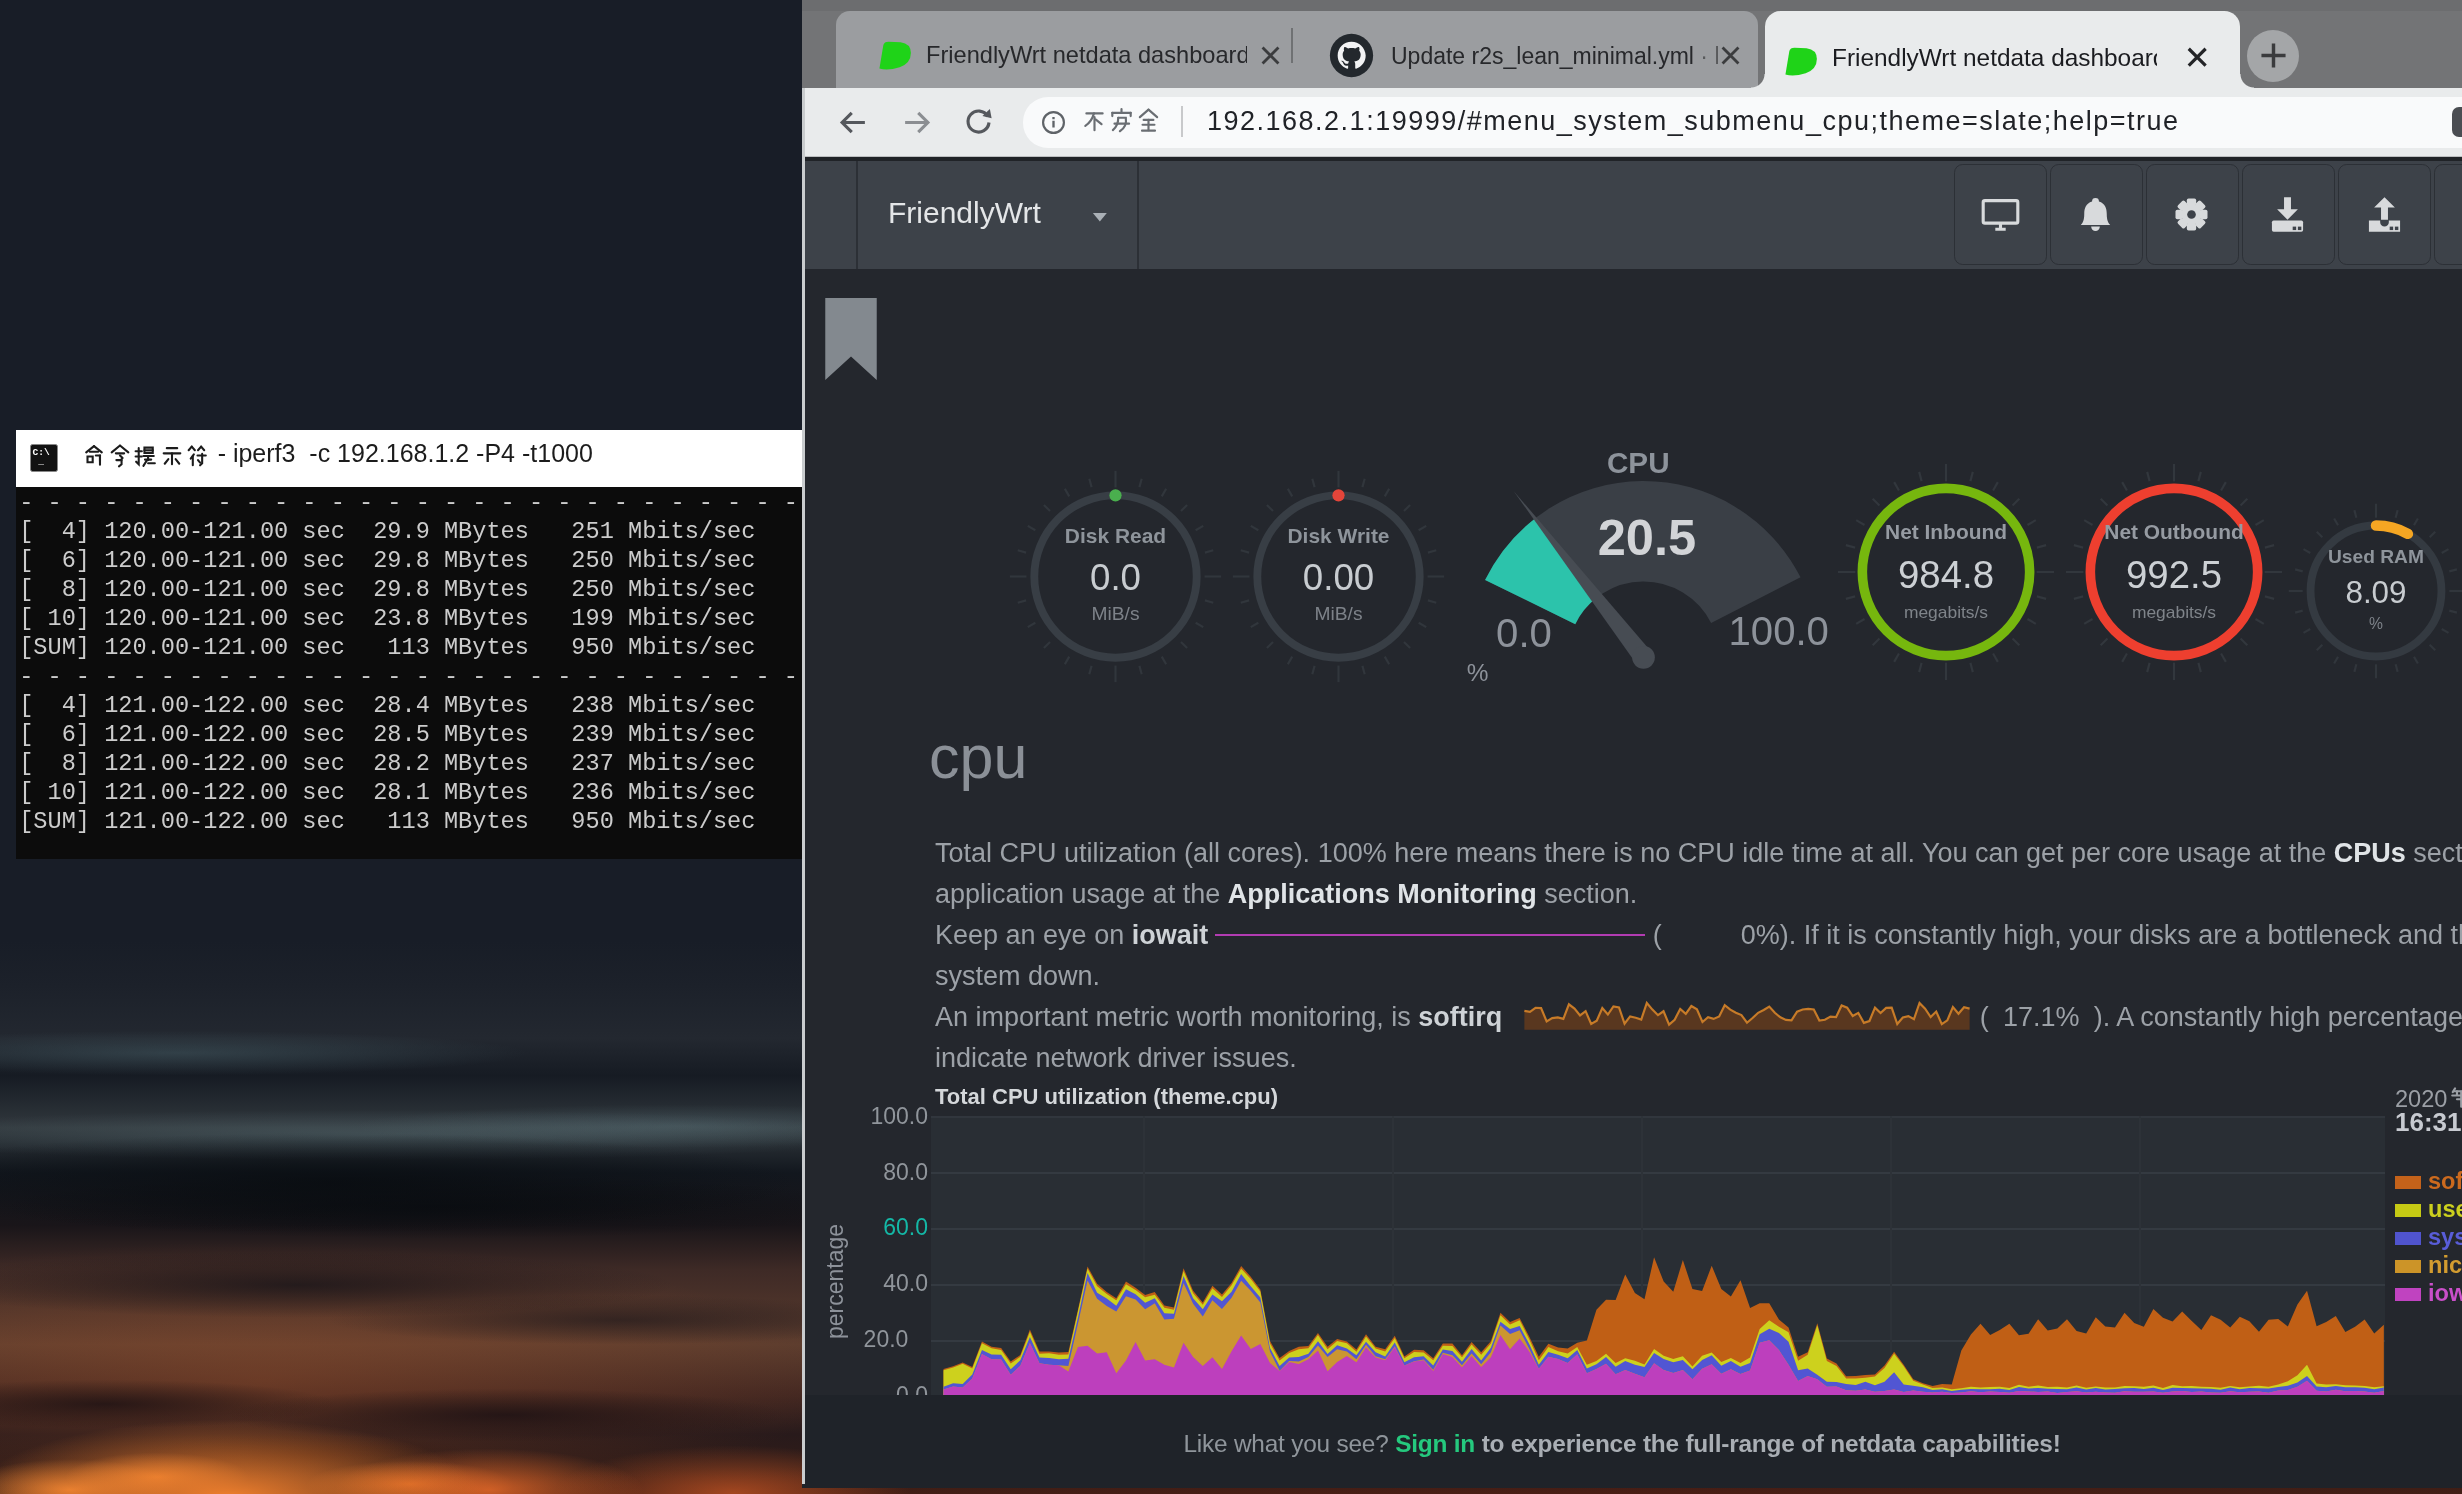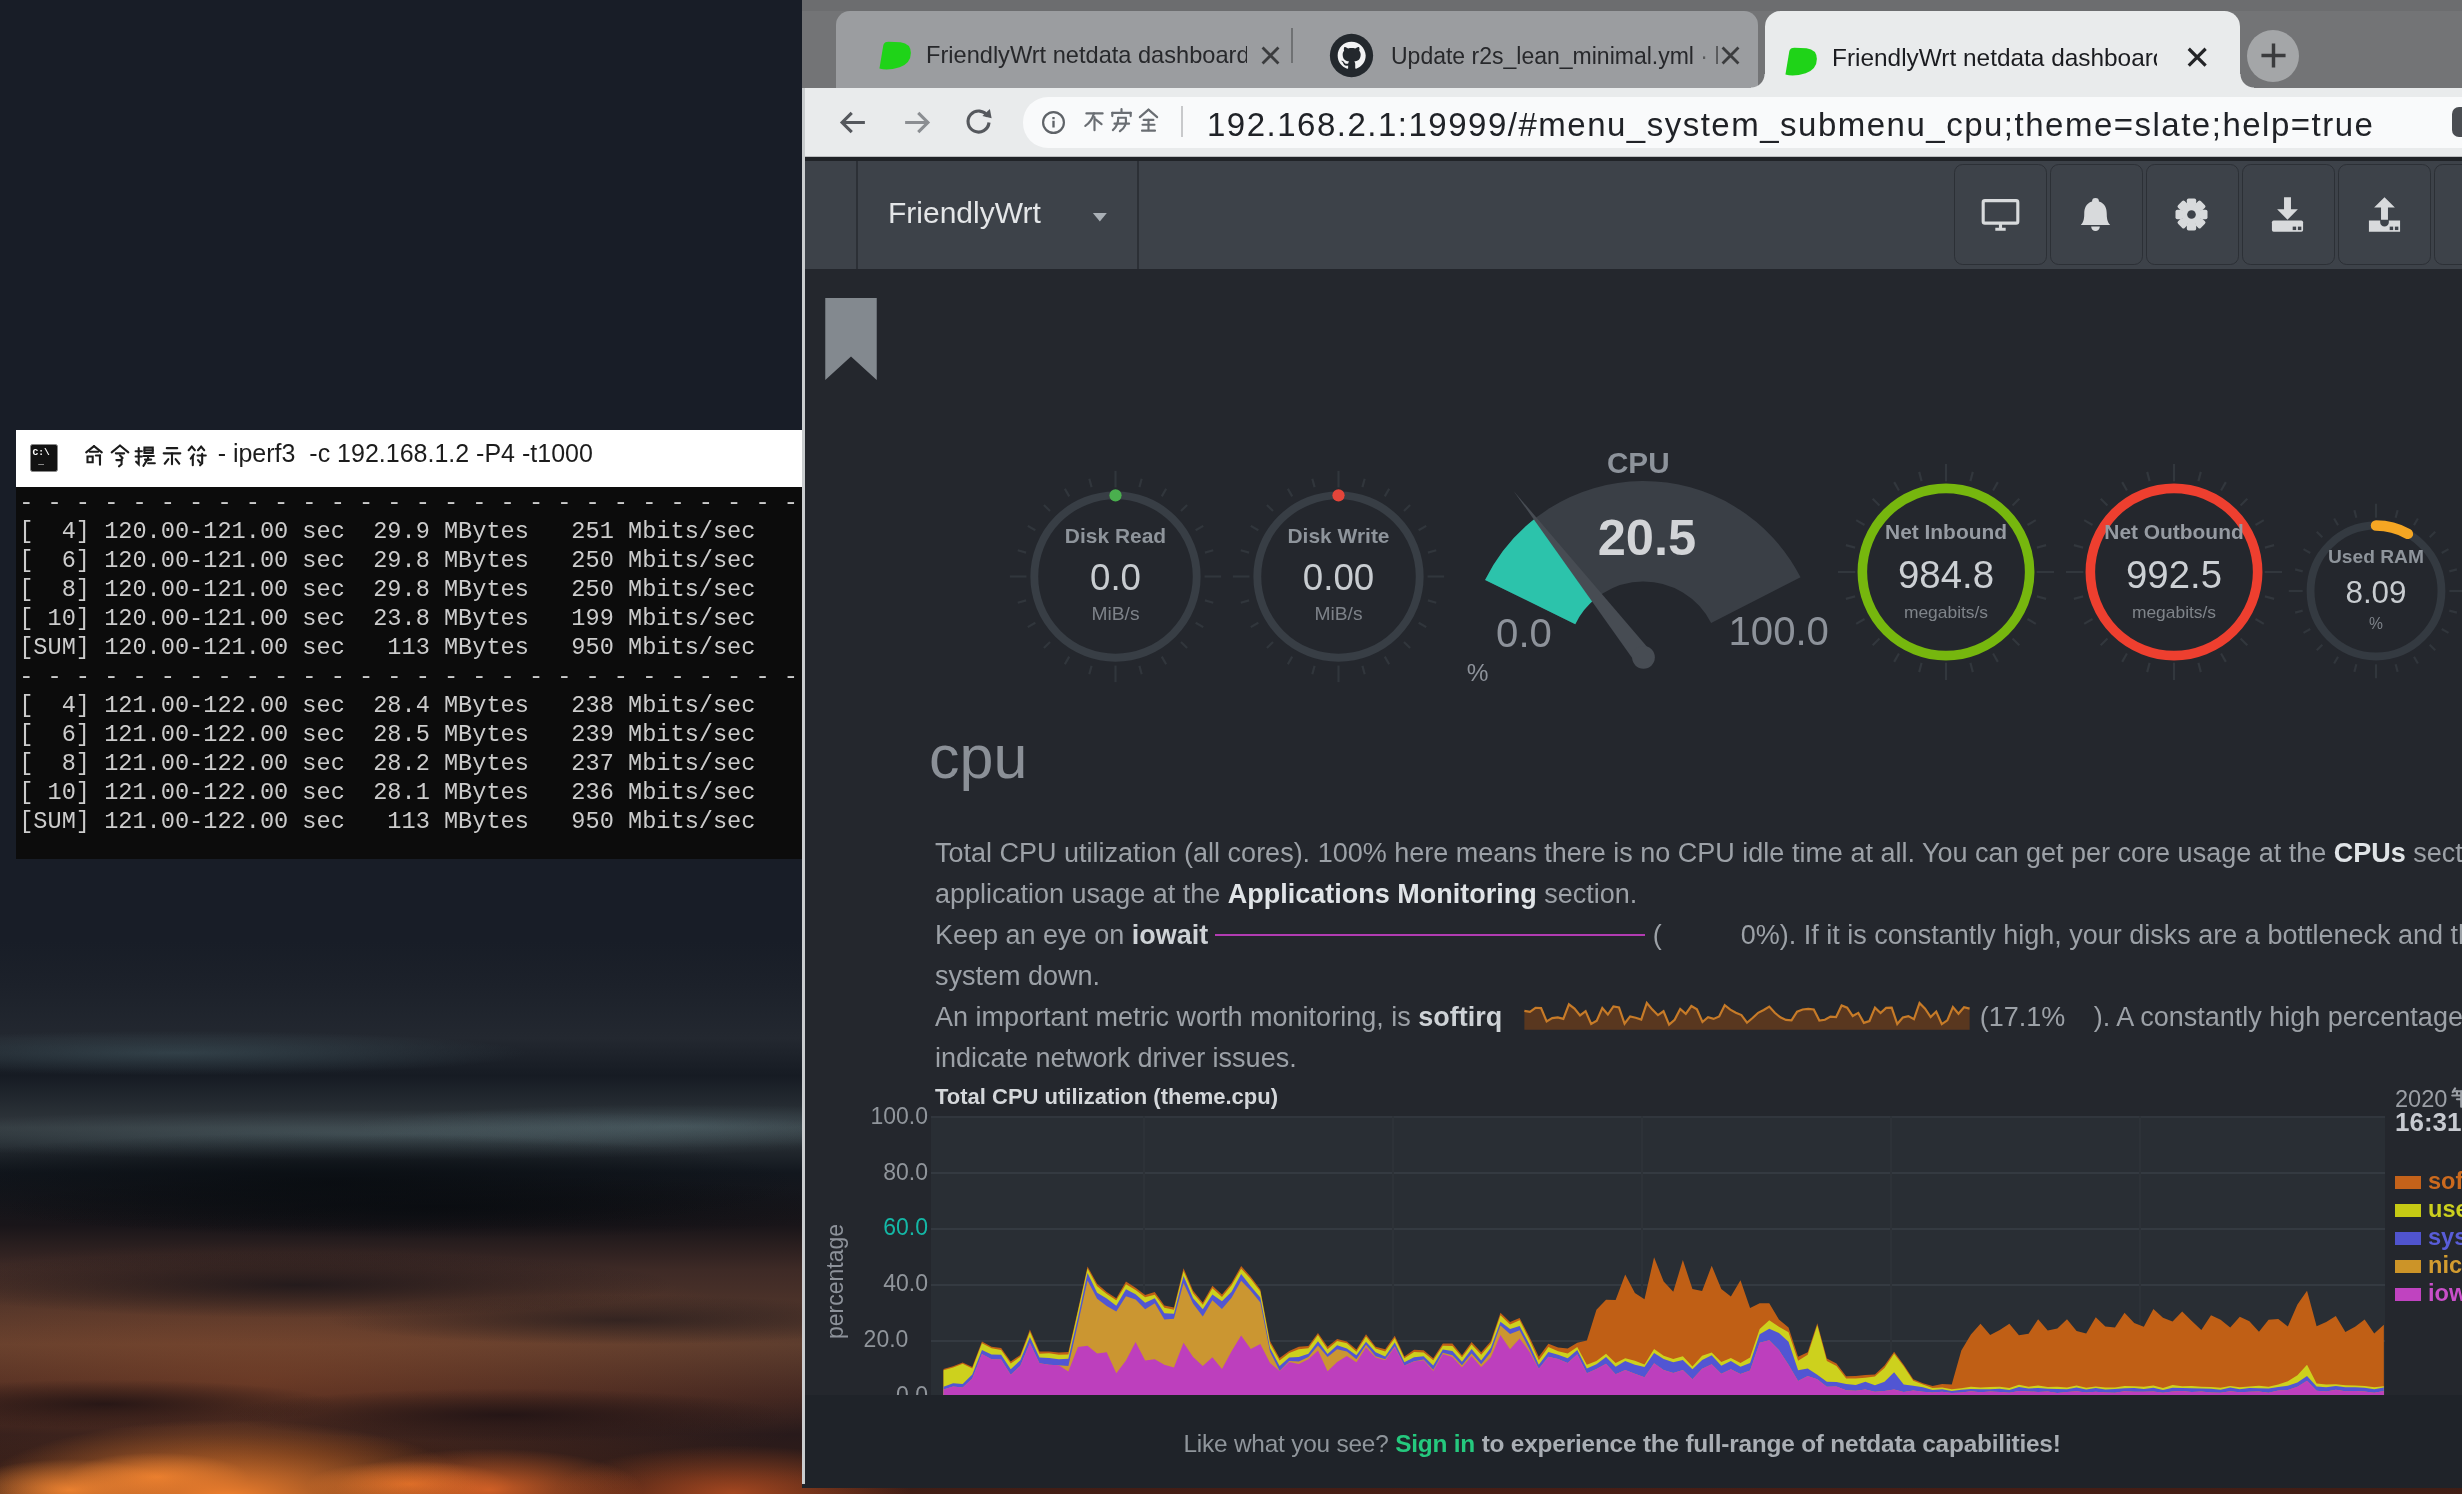--- a/index.html
+++ b/index.html
@@ -153,21 +153,21 @@
           <path d="M24,58 h54"></path>
         </svg><svg width="27" height="27" viewBox="0 0 100 100" style="vertical-align:0px" fill="none" stroke="#6a6e73" stroke-width="8" stroke-linecap="round">
           <path d="M50,6 L18,34"></path>
           <path d="M50,6 L82,34"></path>
           <path d="M32,44 h36"></path>
           <path d="M28,62 h44"></path>
           <path d="M50,44 v38"></path>
           <path d="M26,84 h48"></path>
         </svg></div>
       <div class="ab" style="left:379px;top:18.3px;width:1.7px;height:31px;background:#c8c9cb"></div>
-      <div class="ab" style="left:405px;top:18.3px;font-size:33px;color:#202227;white-space:nowrap;letter-spacing:1.5px">192.168.2.1:19999/#menu_system_submenu_cpu;theme=slate;help=true</div>
+      <div class="ab" style="left:405px;top:18.3px;font-size:27px;color:#202227;white-space:nowrap;letter-spacing:1.5px">192.168.2.1:19999/#menu_system_submenu_cpu;theme=slate;help=true</div>
       <div class="ab" style="left:1650px;top:19px;width:26px;height:30px;border-radius:7px;background:#4a4d52"></div>
     </div>
     <div class="ab" style="left:0;top:157px;width:1661px;height:1331px;background:#24272d;overflow:hidden">
       <div class="ab" style="left:0;top:0;width:1661px;height:3.5px;background:#202327"></div>
       <div class="ab" style="left:0;top:3.5px;width:1661px;height:108px;background:#3d4249">
         <div class="ab" style="left:54px;top:0;width:1.7px;height:108px;background:#2c3036"></div>
         <div class="ab" style="left:335px;top:0;width:1.7px;height:108px;background:#2c3036"></div>
         <div class="ab" style="left:86px;top:35px;font-size:30px;color:#e4e6e8;white-space:nowrap">FriendlyWrt</div>
         <svg class="ab" style="left:290px;top:51px" width="15.7" height="10.5" viewBox="0 0 18 12">
           <path d="M1,1 L9,11 L17,1 Z" fill="#aab0b6"></path>
@@ -375,21 +375,21 @@
         <text x="244" y="92" text-anchor="middle" font-size="34" font-weight="bold" fill="#8d939b">CPU</text>
         <text x="254" y="186" text-anchor="middle" font-size="58" font-weight="bold" fill="#d2d4d7">20.5</text>
         <text x="113" y="291" text-anchor="middle" font-size="46" fill="#8d929a">0.0</text>
         <text x="405" y="289" text-anchor="middle" font-size="46" fill="#8d929a">100.0</text>
         <text x="60" y="330" text-anchor="middle" font-size="28" fill="#8d929a">%</text>
       </svg>
       <div class="ab" style="left:127px;top:565px;font-size:61px;color:#8b9097">cpu</div>
       <div class="ab" style="left:133px;top:676px;width:1973px;font-size:27px;line-height:41px;color:#9ca1a7;white-space:nowrap">Total CPU utilization (all cores). 100% here means there is no CPU idle time at all. You can get per core usage at the <span style="font-weight:bold;color:#e0e4e7">CPUs</span> section and<br>application usage at the <span style="font-weight:bold;color:#e0e4e7">Applications Monitoring</span> section.<br>Keep an eye on <span style="font-weight:bold;color:#ced2d6">iowait</span><span style="display:inline-block;width:430px;height:0;border-bottom:2.6px solid #b23cb2;margin:0 0 7.9px 7px"></span> (<span style="display:inline-block;width:118px;text-align:right">0%</span>). If it is constantly high, your disks are a bottleneck and they slow your<br>system down.<br>An important metric worth monitoring, is <span style="font-weight:bold;color:#ced2d6">softirq</span><span style="display:inline-block;width:470px"></span><svg class="ab" style="left:586px;top:162px" width="452" height="40" viewBox="0 0 518 46">
           <polygon points="3,40 3.0,18.2 9.4,19.3 15.8,14.7 22.2,15.1 28.6,30.4 35.0,26.6 41.4,25.8 47.8,27.5 54.2,10.7 60.6,15.6 67.0,23.5 73.4,18.6 79.8,33.4 86.2,29.6 92.6,15.1 99.0,22.5 105.4,13.2 111.8,14.3 118.2,33.0 124.6,24.6 131.0,26.1 137.4,28.2 143.8,9.2 150.2,16.8 156.6,23.2 163.0,18.7 169.4,34.0 175.8,28.4 182.2,16.1 188.6,21.7 195.0,12.7 201.4,16.5 207.8,31.0 214.2,25.6 220.6,27.5 227.0,24.7 233.4,11.7 239.8,16.8 246.2,20.4 252.6,23.1 259.0,31.9 265.4,26.5 271.8,20.5 278.2,17.3 284.6,13.3 291.0,20.5 297.4,25.7 303.8,28.7 310.2,29.1 316.6,19.1 323.0,16.7 329.4,16.0 335.8,16.6 342.2,29.3 348.6,28.5 355.0,24.8 361.4,25.5 367.8,12.0 374.2,14.6 380.6,24.2 387.0,20.6 393.4,32.0 399.8,29.9 406.2,14.5 412.6,20.8 419.0,14.8 425.4,14.5 431.8,33.4 438.2,25.9 444.6,24.3 451.0,27.8 457.4,9.2 463.8,15.8 470.2,25.3 476.6,19.0 483.0,33.5 489.4,29.1 495.8,13.9 502.2,21.5 508.6,14.0 515.0,15.7 515,40" fill="rgba(122,66,22,0.62)"></polygon>
           <polyline points="3.0,18.2 9.4,19.3 15.8,14.7 22.2,15.1 28.6,30.4 35.0,26.6 41.4,25.8 47.8,27.5 54.2,10.7 60.6,15.6 67.0,23.5 73.4,18.6 79.8,33.4 86.2,29.6 92.6,15.1 99.0,22.5 105.4,13.2 111.8,14.3 118.2,33.0 124.6,24.6 131.0,26.1 137.4,28.2 143.8,9.2 150.2,16.8 156.6,23.2 163.0,18.7 169.4,34.0 175.8,28.4 182.2,16.1 188.6,21.7 195.0,12.7 201.4,16.5 207.8,31.0 214.2,25.6 220.6,27.5 227.0,24.7 233.4,11.7 239.8,16.8 246.2,20.4 252.6,23.1 259.0,31.9 265.4,26.5 271.8,20.5 278.2,17.3 284.6,13.3 291.0,20.5 297.4,25.7 303.8,28.7 310.2,29.1 316.6,19.1 323.0,16.7 329.4,16.0 335.8,16.6 342.2,29.3 348.6,28.5 355.0,24.8 361.4,25.5 367.8,12.0 374.2,14.6 380.6,24.2 387.0,20.6 393.4,32.0 399.8,29.9 406.2,14.5 412.6,20.8 419.0,14.8 425.4,14.5 431.8,33.4 438.2,25.9 444.6,24.3 451.0,27.8 457.4,9.2 463.8,15.8 470.2,25.3 476.6,19.0 483.0,33.5 489.4,29.1 495.8,13.9 502.2,21.5 508.6,14.0 515.0,15.7" stroke="#c77b28" stroke-width="2.5" fill="none"></polyline>
-        </svg> (<span style="display:inline-block;width:105px;text-align:left">17.1%</span>). A constantly high percentage of softirq<br>indicate network driver issues.</div>
+        </svg> (<span style="display:inline-block;width:105px;text-align:center">17.1%</span>). A constantly high percentage of softirq<br>indicate network driver issues.</div>
       <div class="ab" style="left:133px;top:927px;font-size:22px;font-weight:bold;color:#d4d7da;white-space:nowrap">Total CPU utilization (theme.cpu)</div>
       <div class="ab" style="left:1593px;top:929px;font-size:23.6px;color:#9b9fa5;white-space:nowrap">2020<svg width="23.6" height="23.6" viewBox="0 0 100 100" style="vertical-align:-2.6px" fill="none" stroke="#9b9fa5" stroke-width="9" stroke-linecap="round">
           <path d="M30,10 l-10,16"></path>
           <path d="M26,22 h46"></path>
           <path d="M38,22 v16"></path>
           <path d="M18,40 h64"></path>
           <path d="M38,56 h36"></path>
           <path d="M56,24 v64"></path>
         </svg>3</div>
       <div class="ab" style="left:1593px;top:950px;font-size:26px;font-weight:bold;color:#c7cad0;white-space:nowrap">16:31:25</div>

